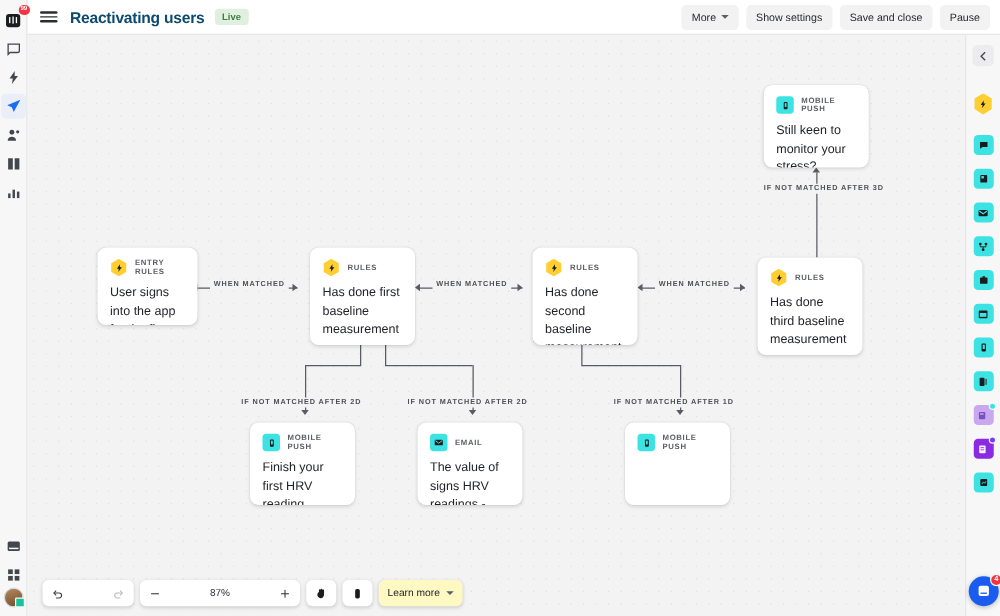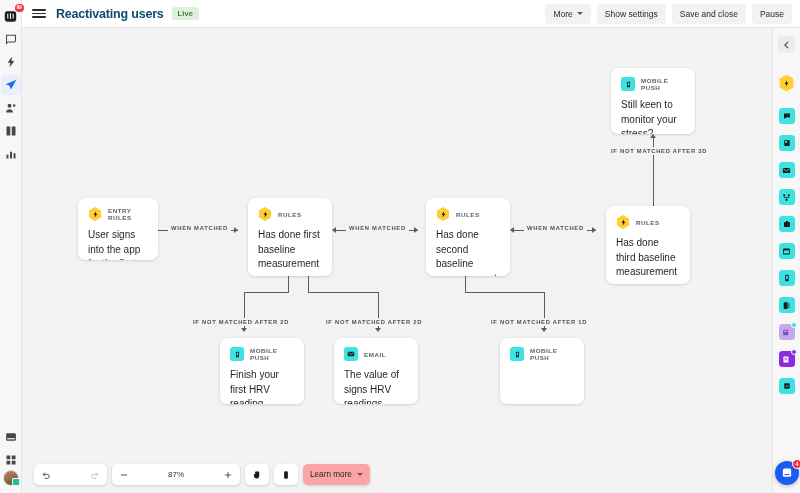--- a/index.html
+++ b/index.html
@@ -181,21 +181,21 @@
     background: #fff; border-radius: 5px; display: flex; align-items: center;
     box-shadow: 0 1px 3px rgba(18,20,26,.16); height: 21px; padding: 0 3px; gap: 31px;
   }
   .tool-btn {
     width: 18px; height: 17px; display: flex; align-items: center; justify-content: center;
     border: none; background: transparent; cursor: pointer; color: #3c3e44; font-size: 9px;
     font-family: inherit; border-radius: 3px;
   }
   .zoom-val { font-size: 8px; color: #2b2d33; min-width: 24px; text-align: center; }
   .learn-more {
-    background: #fca5a5; border-radius: 5px; height: 21px; display: flex; align-items: center;
+    background: #fef9c3; border-radius: 5px; height: 21px; display: flex; align-items: center;
     gap: 5px; padding: 0 7px; font-size: 8.2px; color: #23252a; cursor: pointer;
     box-shadow: 0 1px 3px rgba(18,20,26,.16);
   }
 </style>
 </head>
 <body>
 
 <div class="left-rail">
   <div class="rail-logo">
     <svg width="13" height="13" viewBox="0 0 16 16">
@@ -387,21 +387,21 @@
         <svg width="7" height="7" viewBox="0 0 16 16">
             <rect x="4.5" y="1.5" width="7" height="13" rx="1.6" fill="#1b1c20"></rect>
             <rect x="6.3" y="3.4" width="3.4" height="7" fill="#3de3e3"></rect>
           </svg>
       </span>
       <span class="node-kind">MOBILE PUSH</span>
     </div>
     <div class="node-body">Still keen to monitor your stress?</div>
   </div>
 
-  <div class="node" style="left:178px;top:310px;width:84px;height:66px;margin-left:20px;">
+  <div class="node" style="left:178px;top:310px;width:84px;height:66px;">
     <div class="node-head">
       <span class="badge-icon sq-teal">
         <svg width="7" height="7" viewBox="0 0 16 16">
             <rect x="4.5" y="1.5" width="7" height="13" rx="1.6" fill="#1b1c20"></rect>
             <rect x="6.3" y="3.4" width="3.4" height="7" fill="#3de3e3"></rect>
           </svg>
       </span>
       <span class="node-kind">MOBILE PUSH</span>
     </div>
     <div class="node-body">Finish your first HRV reading</div>

